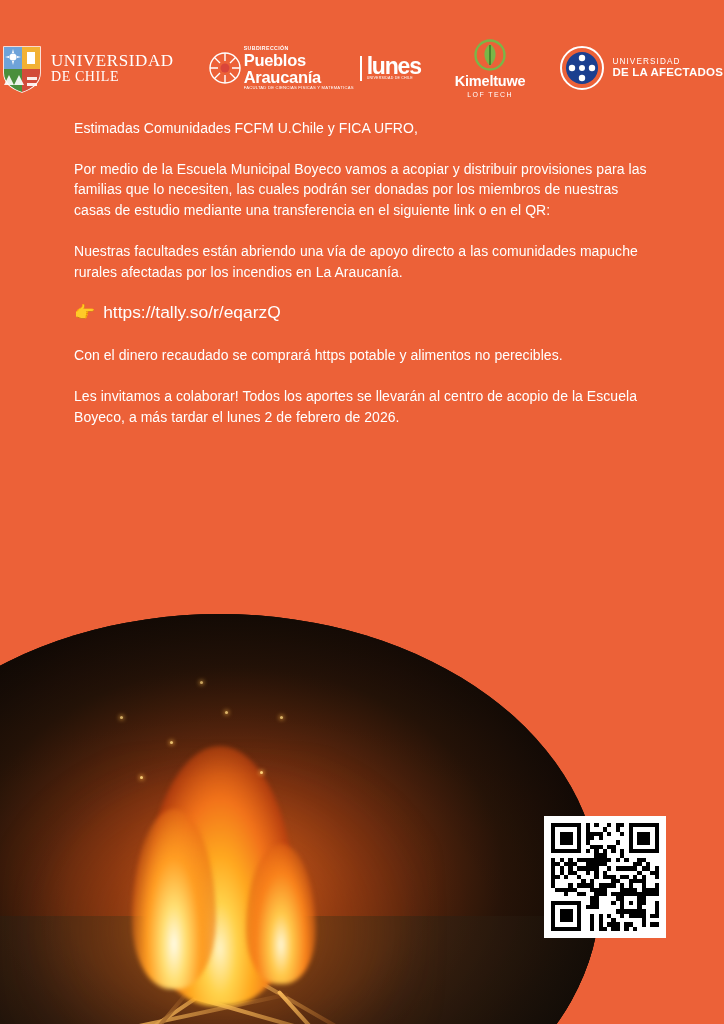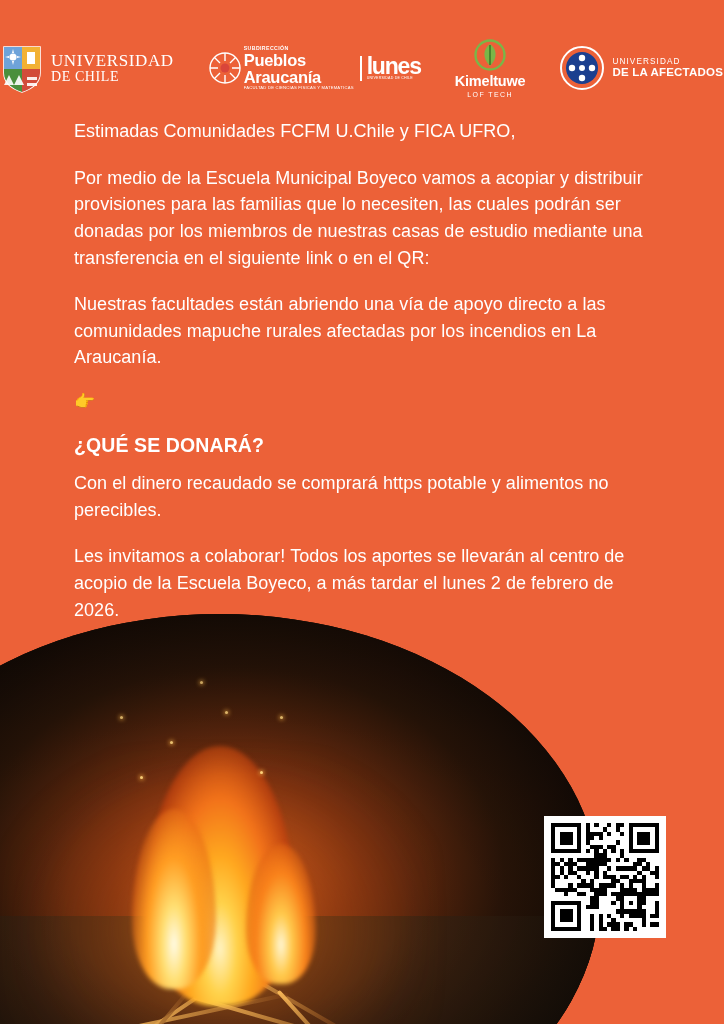--- a/index.html
+++ b/index.html
@@ -87,21 +87,21 @@
   h1.title {
     font-size: 29.5px;
     font-weight: bold;
     text-align: center;
     line-height: 1.22;
     letter-spacing: .2px;
     margin-bottom: 16px;
     padding: 0 4px;
   }
   p.body {
-    font-size: 18px;
+    font-size: 14px;
     line-height: 1.48;
     margin-bottom: 20px;
     letter-spacing: .05px;
   }
   p.tight { margin-bottom: 0; }
   .link-line {
     font-size: 17.4px;
     margin-bottom: 22px;
     display: flex;
     align-items: center;
@@ -269,23 +269,23 @@
 <div class="content">
 
   <p class="body">Estimadas Comunidades FCFM U.Chile y FICA UFRO,</p>
 
   <p class="body">Por medio de la Escuela Municipal Boyeco vamos a acopiar y distribuir provisiones para las familias que lo necesiten, las cuales podrán ser donadas por los miembros de nuestras casas de estudio mediante una transferencia en el siguiente link o en el QR:</p>
 
   <p class="body">Nuestras facultades están abriendo una vía de apoyo directo a las comunidades mapuche rurales afectadas por los incendios en La Araucanía.</p>
 
   <div class="link-line">
     <span class="hand">👉</span>
+    <span>https://tally.so/r/eqarzQ</span>
   </div>
 
-  <h2 class="subhead">¿QUÉ SE DONARÁ?</h2>
 
   <p class="body">Con el dinero recaudado se comprará https potable y alimentos no perecibles.</p>
 
   <p class="body tight">Les invitamos a colaborar! Todos los aportes se llevarán al centro de acopio de la Escuela Boyeco, a más tardar el lunes 2 de febrero de 2026.</p>
 </div>
 
 <div class="fire-photo">
   <div class="fire-inner">
     <div class="f-sky"></div>
     <div class="f-ground"></div>

